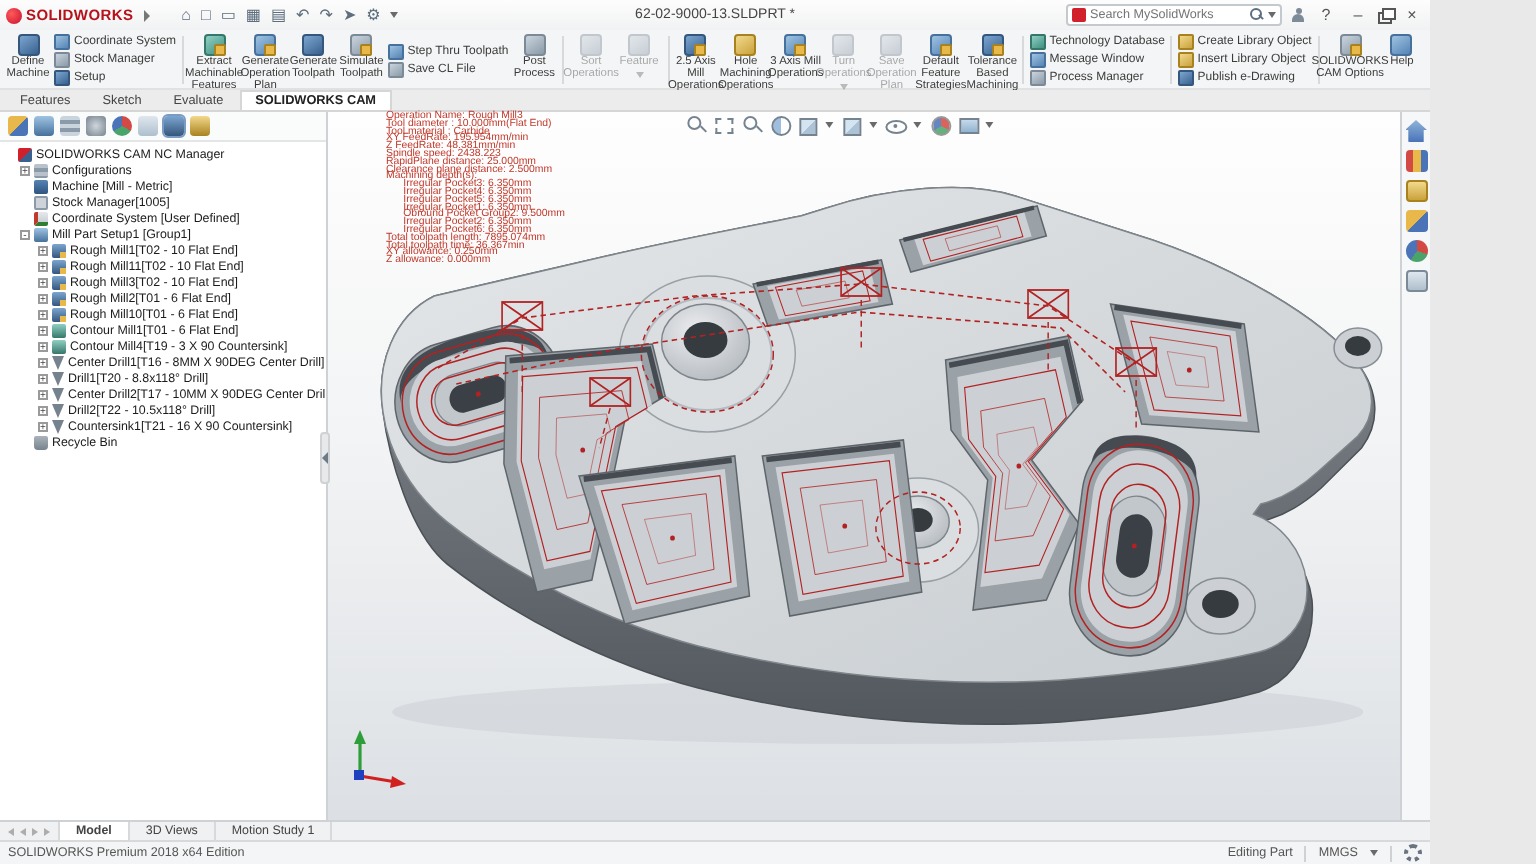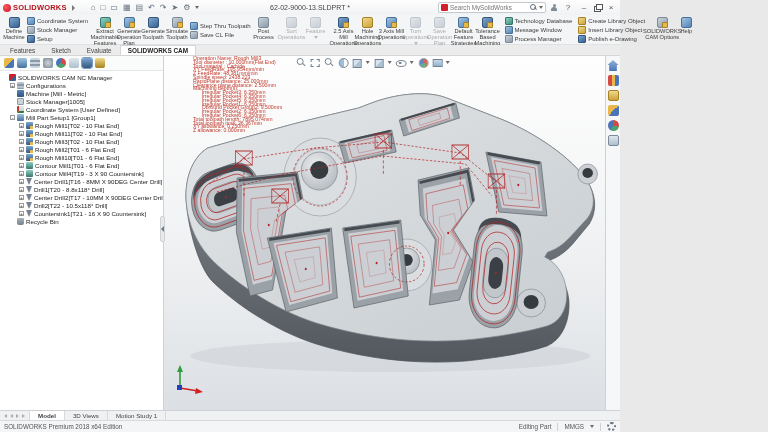--- a/index.html
+++ b/index.html
@@ -1,18 +1,18 @@
 <!DOCTYPE html>
 <html><head>
 <meta charset="utf-8">
 <style>
 *{margin:0;padding:0;box-sizing:border-box}
 html,body{width:768px;height:432px;overflow:hidden}
 body{font-family:"Liberation Sans",sans-serif;font-size:7px;color:#333;background:#e9e9e9}
-.app{width:620px;height:432px;display:flex;flex-direction:column;background:#f4f5f6}
+.app{width:715px;height:432px;display:flex;flex-direction:column;background:#f4f5f6}
 
 
 .titlebar{height:15px;background:linear-gradient(#fdfdfd,#f1f2f3);display:flex;align-items:center;padding:0 3px;position:relative;flex:0 0 15px}
 .logo{display:flex;align-items:center;gap:2px;flex:0 0 auto}
 .logo-mark{width:8px;height:8px;border-radius:50%;background:radial-gradient(circle at 35% 35%,#ff5a5a,#c8102e);display:inline-block}
 .logo-text{font-weight:bold;font-size:7.5px;color:#b5121b;letter-spacing:.2px}
 .flyout{width:0;height:0;border-left:3px solid #777;border-top:3px solid transparent;border-bottom:3px solid transparent;margin-left:3px}
 .qat{display:flex;align-items:center;gap:5px;margin-left:16px}
 .qic{font-size:8px;line-height:8px;color:#5e6e7e;cursor:default}
 .doc-title{position:absolute;left:0;right:0;text-align:center;font-size:7px;color:#444;pointer-events:none}

